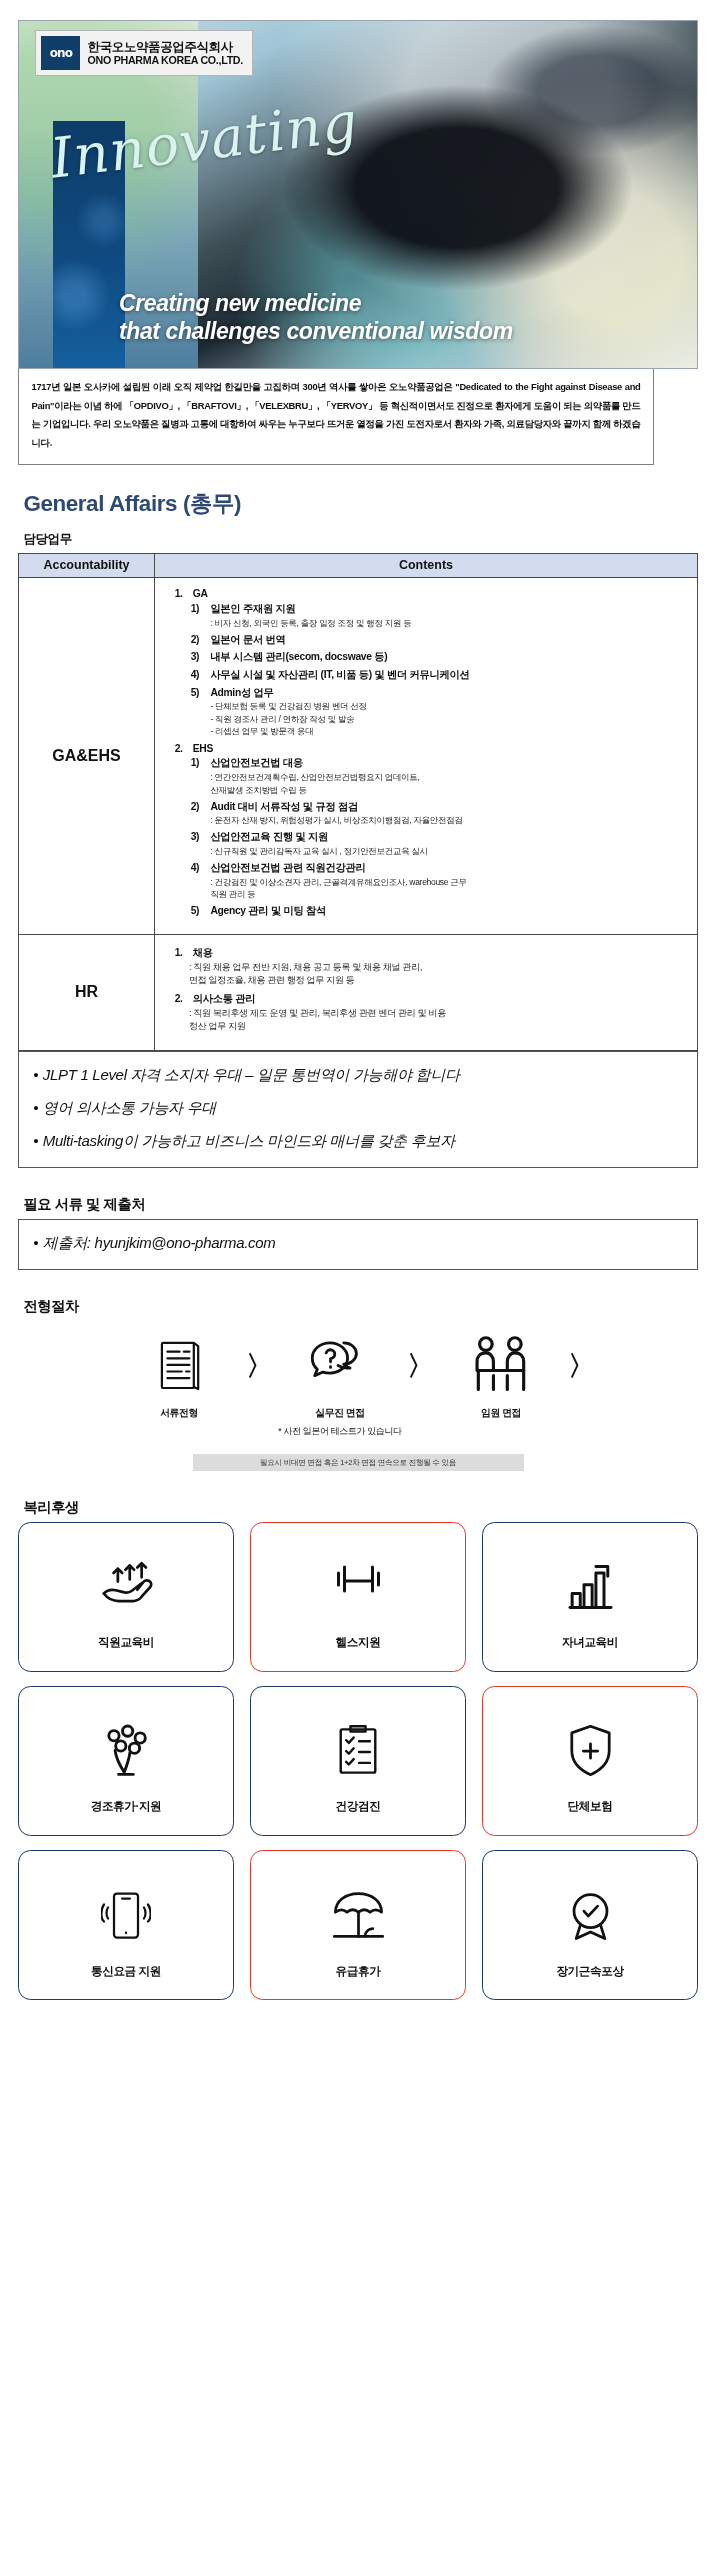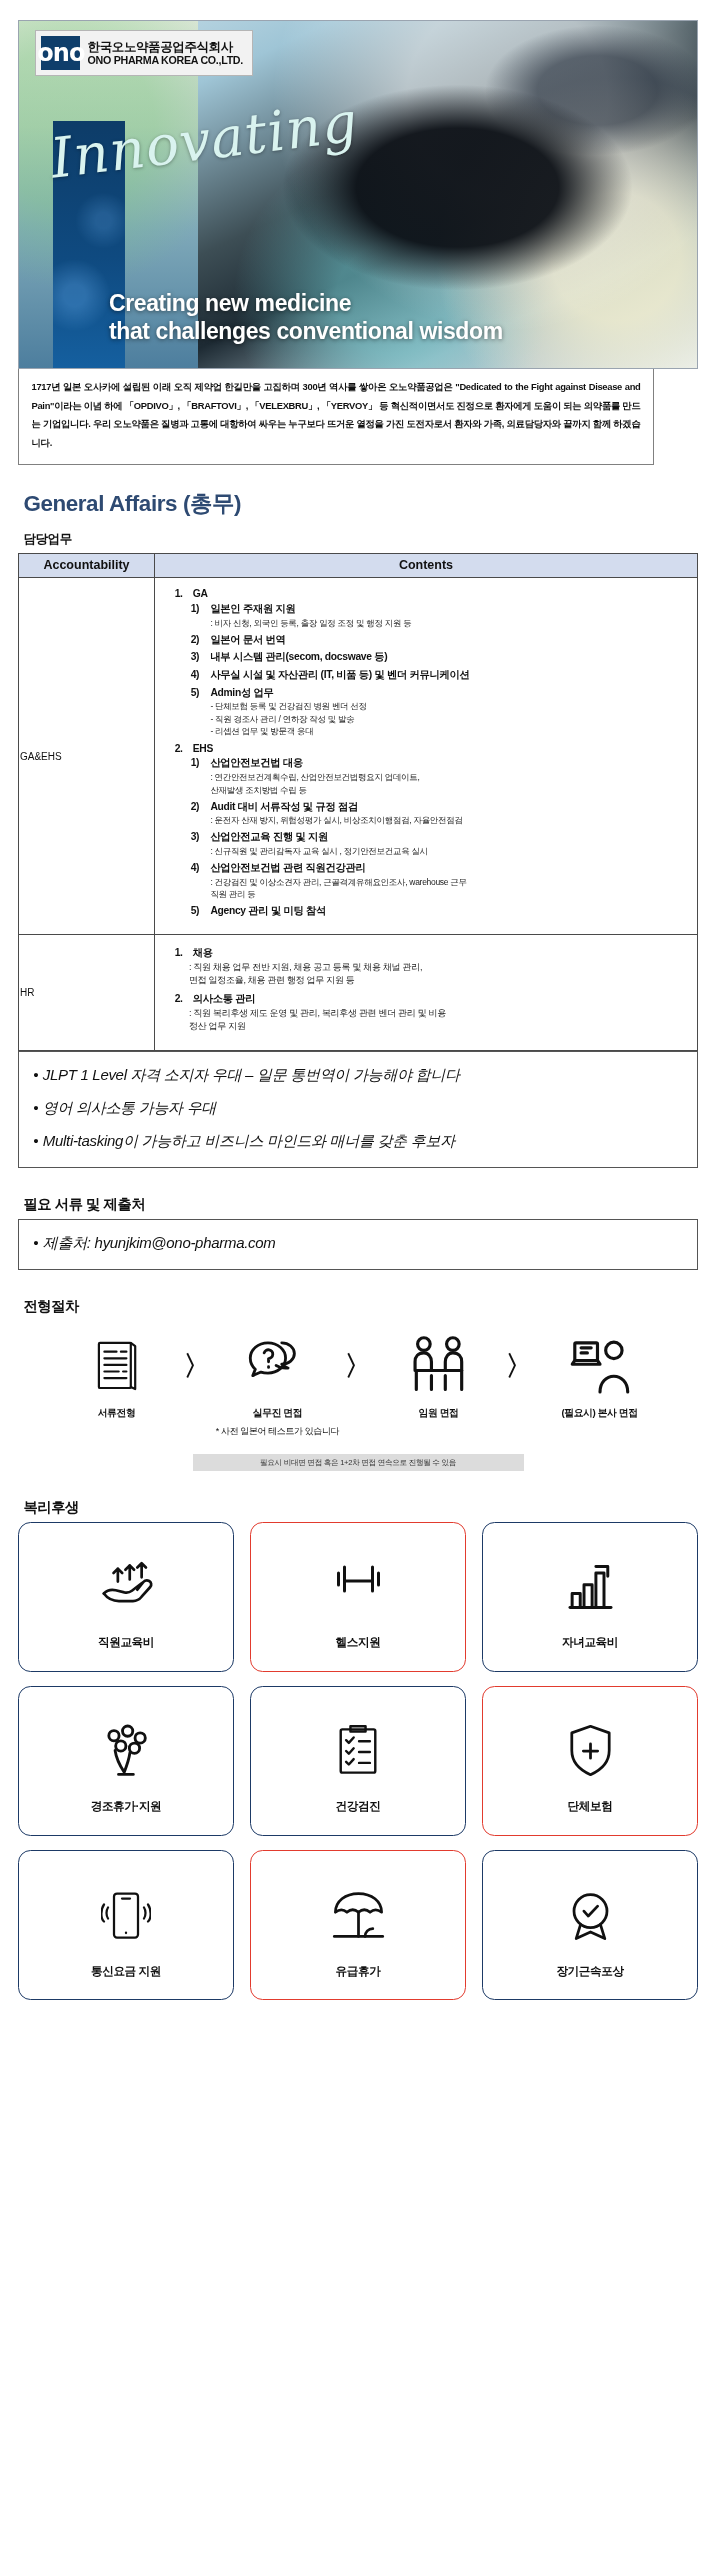--- a/index.html
+++ b/index.html
@@ -49,35 +49,35 @@
   }
   .logo-box {
     position:absolute; left:16px; top:9px;
     background:#f2f2f2; border:0.9px solid #b5b5b5;
     padding:5.4px 9px 5.4px 5.4px;
     display:flex; align-items:center; gap:7.2px; z-index:6;
   }
   .logo-mark {
     width:39px; height:34px; background:#0f3e6b;
     display:flex; align-items:center; justify-content:center;
-    color:#fff; font-weight:700; font-size:24px; letter-spacing:-0.9px;
+    color:#fff; font-weight:700; font-size:12px; letter-spacing:-0.9px;
     font-family:"DejaVu Sans", sans-serif;
   }
   .logo-text-ko { font-size:12.5px; font-weight:700; color:#111; line-height:1.15; letter-spacing:-0.4px; }
   .logo-text-en { font-size:10.7px; font-weight:700; color:#111; line-height:1.15; letter-spacing:-0.3px; }
   .banner-script {
     position:absolute; left:32px; top:106px; z-index:5;
     font-family:"DejaVu Serif", serif; font-style:italic;
     font-size:55px; color:#d9f3ef; letter-spacing:0.9px;
     transform:rotate(-7deg); transform-origin:left center;
     text-shadow:0 0.9px 3.6px rgba(0,0,0,.35);
   }
   .banner-tagline {
-    position:absolute; left:90px; bottom:23px; z-index:5;
-    font-weight:700; font-size:23px; color:#ffffff;
+    position:absolute; left:100px; bottom:23px; z-index:5;
+    font-style:italic; font-weight:700; font-size:23px; color:#ffffff;
     line-height:1.22; letter-spacing:-0.4px;
     text-shadow:0 0.9px 4.5px rgba(0,0,0,.5);
   }
 
   
   .intro {
     width:636px; border:0.9px solid #808080; border-top:none;
     padding:9px 12.5px 10.7px 12.5px;
     font-size:9.4px; font-weight:700; line-height:2.0; color:#111;
     letter-spacing:-0.3px; text-align:justify;
@@ -95,21 +95,21 @@
   .sec-title.big { margin-top:27px; font-size:14.3px; }
 
   
   table.duty { width:680px; border-collapse:collapse; table-layout:fixed; }
   table.duty th {
     background:#d3dcee; border:0.9px solid #4a4a4a;
     font-size:12.5px; font-weight:700; padding:4.5px 3.6px; color:#111;
   }
   table.duty th.acc { width:136px; }
   table.duty td { border:0.9px solid #4a4a4a; vertical-align:middle; }
-  td.acc-cell { text-align:left; font-size:10px; font-weight:400; }
+  td.acc-cell { text-align:center; font-size:16px; font-weight:700; }
   td.contents-cell { padding:10.7px 9px 10.7px 19.7px; }
 
   ol.lv1 { list-style:none; margin:0; padding:0; }
   ol.lv1 > li { margin:0 0 5.4px 0; }
   .l1 { font-size:10.3px; font-weight:700; letter-spacing:-0.3px; }
   .l1 .num { display:inline-block; width:18px; }
   ol.lv2 { list-style:none; margin:2.7px 0 0 0; padding:0 0 0 16px; }
   ol.lv2 > li { margin:0 0 3.6px 0; }
   .l2 { font-size:10.3px; font-weight:700; letter-spacing:-0.3px; }
   .l2 .num { display:inline-block; width:19.7px; }
@@ -314,32 +314,20 @@
               <circle cx="26" cy="16" r="10"></circle>
               <path d="M26 30c-9 0-14 6-14 14v14M14 58v30M38 58V44c0-8-5-14-12-14M38 66v22"></path>
               <circle cx="72" cy="16" r="10"></circle>
               <path d="M72 30c9 0 14 6 14 14v14M86 58v30M60 58V44c0-8 5-14 12-14M60 66v22"></path>
               <path d="M14 58h72"></path>
             </svg>
           </div>
           <div class="lab">임원 면접</div>
         </div>
         <div class="chev">〉</div>
-        <div class="step">
-          <div class="ico">
-            <svg width="64" height="63" viewBox="0 0 100 100" fill="none" stroke="currentColor" stroke-width="5" stroke-linecap="round" stroke-linejoin="round">
-              <rect x="10" y="14" width="36" height="28" rx="2"></rect>
-              <path d="M6 48h44l-4-6H10z"></path>
-              <path d="M20 22h16M20 30h10"></path>
-              <circle cx="72" cy="26" r="13"></circle>
-              <path d="M50 92c0-15 10-25 22-25s22 10 22 25"></path>
-            </svg>
-          </div>
-          <div class="lab">(필요시) 본사 면접</div>
-        </div>
       </div>
     <div class="process-note">필요시 비대면 면접 혹은 1+2차 면접 연속으로 진행될 수 있음</div>
   </div>
 
   <div class="sec-title big">복리후생</div>
   <div class="benefits" id="benefits">
       <div class="bcard">
         <div class="bico">
           <svg width="59" height="54" viewBox="0 0 100 100" fill="none" stroke="currentColor" stroke-width="5" stroke-linecap="round" stroke-linejoin="round">
             <path d="M8 62c6-6 14-8 22-6l16 4c5 1 10 0 14-3l18-14"></path>

